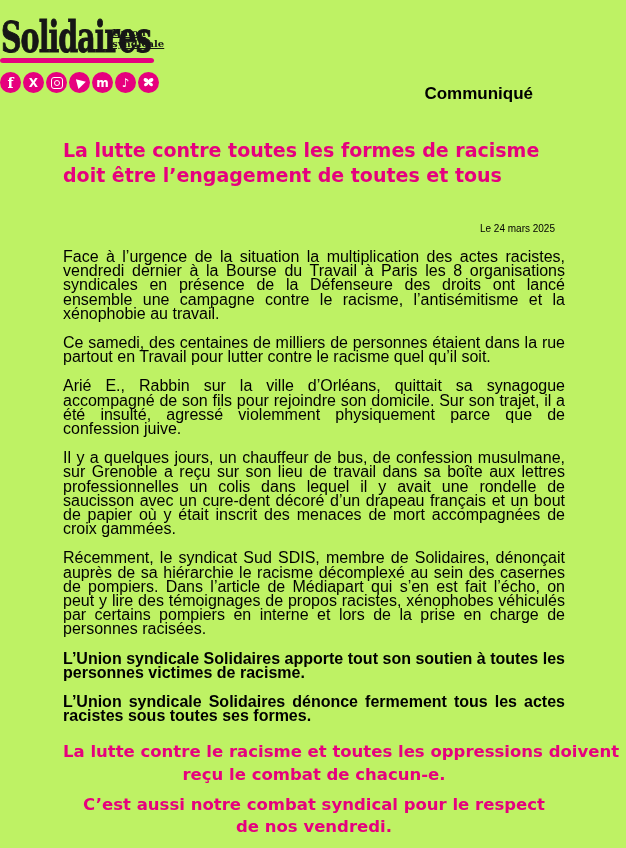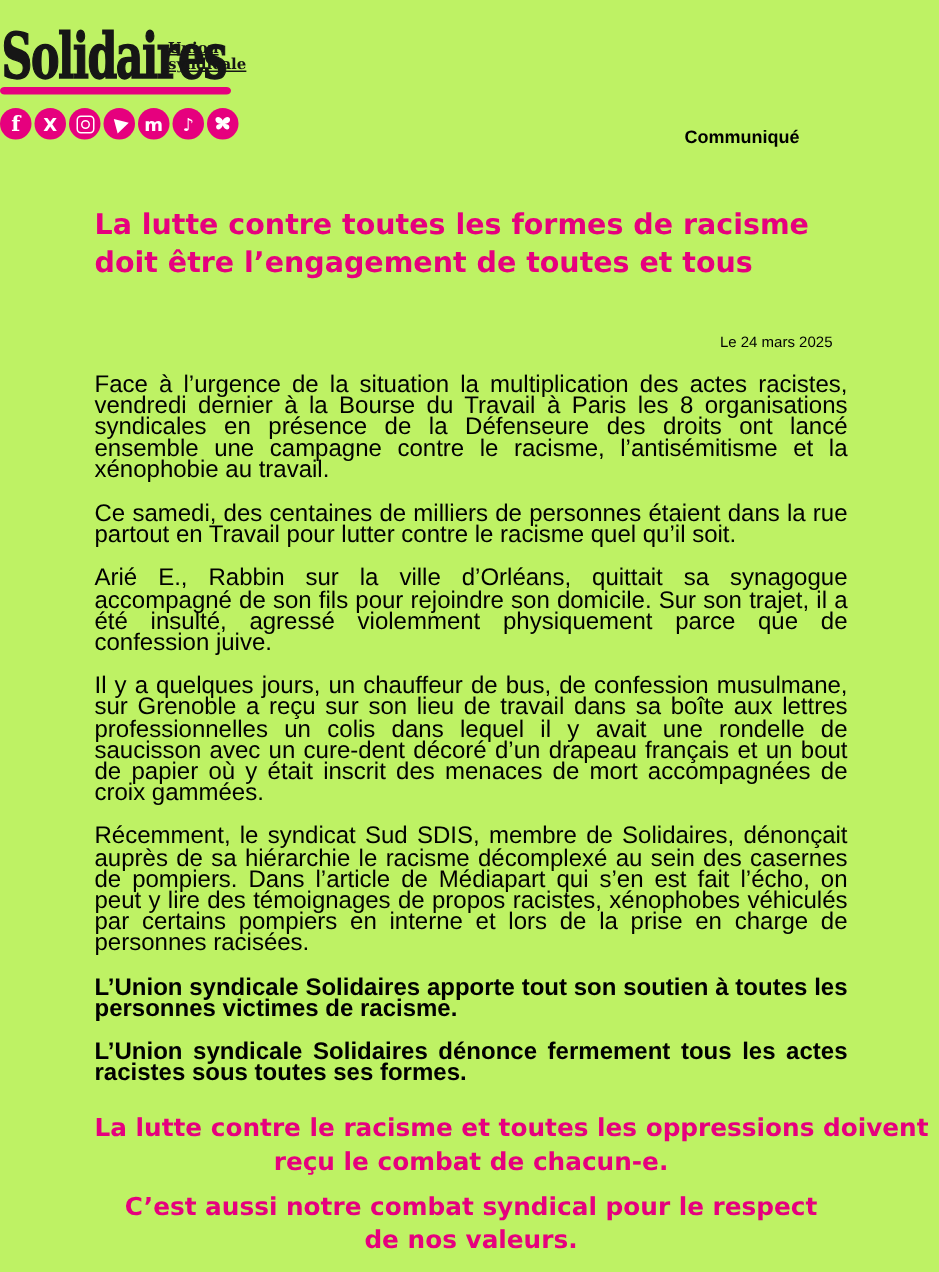--- a/index.html
+++ b/index.html
@@ -78,21 +78,21 @@
     border-top: 5px solid transparent;
     border-bottom: 5px solid transparent;
     border-left: 9px solid #ffffff;
     margin-left: 3px;
     transform: rotate(-15deg);
     display: block;
   }
   .kicker {
     position: absolute; top: 84px; right: 93px;
     font-weight: bold;
-    font-size: 12px;
+    font-size: 17px;
     color: #000000;
   }
 
   
   .main { position: absolute; left: 63px; top: 138px; width: 502px; }
   .title {
     margin: 0;
     font-family: "DejaVu Sans", sans-serif;
     font-weight: bold;
     font-size: 19px;
@@ -186,17 +186,17 @@
     <p class="para bold">L’Union syndicale Solidaires apporte tout son soutien à toutes les personnes victimes de racisme.</p>
     <p class="para bold">L’Union syndicale Solidaires dénonce fermement tous les actes racistes sous toutes ses formes.</p>
 
     <div class="closing">
       <div>La lutte contre le racisme et toutes les oppressions doivent</div>
       <div>reçu le combat de chacun-e.</div>
     </div>
 
     <div class="closing second">
       <div>C’est aussi notre combat syndical pour le respect</div>
-      <div>de nos valeurs.</div>
+      <div>de nos vendredi.</div>
     </div>
   </main>
 
 </div>
 
 </body></html>

